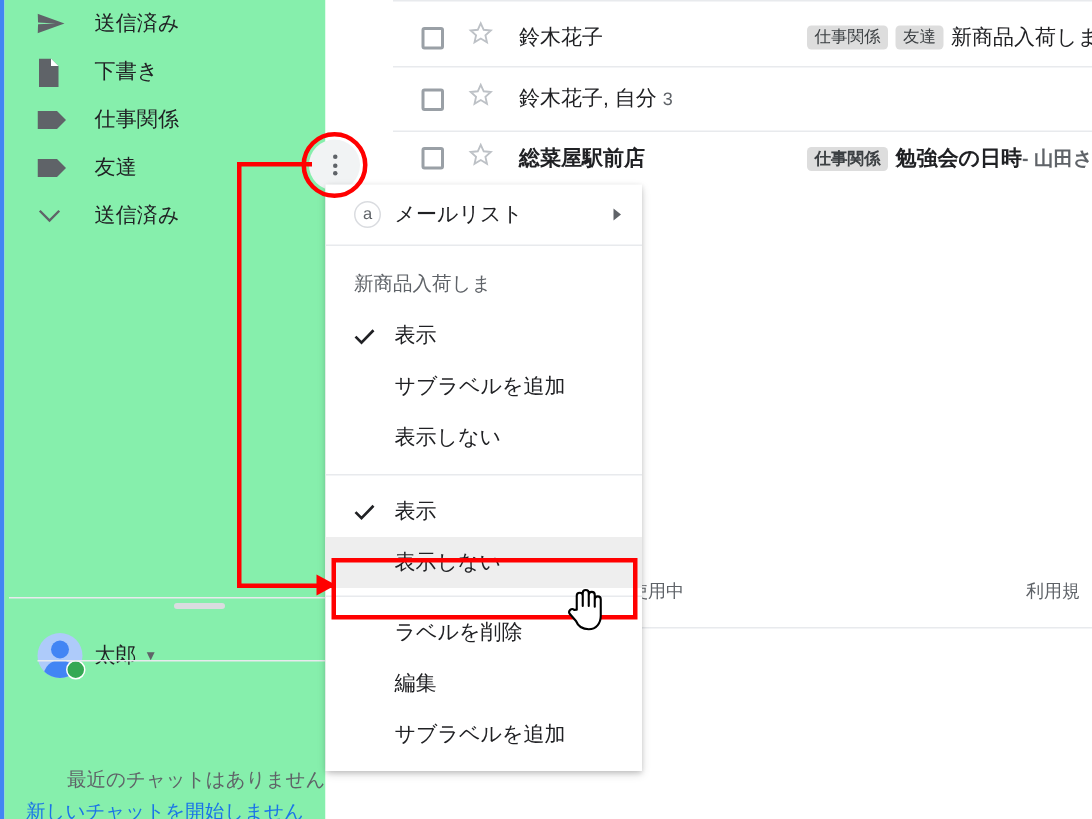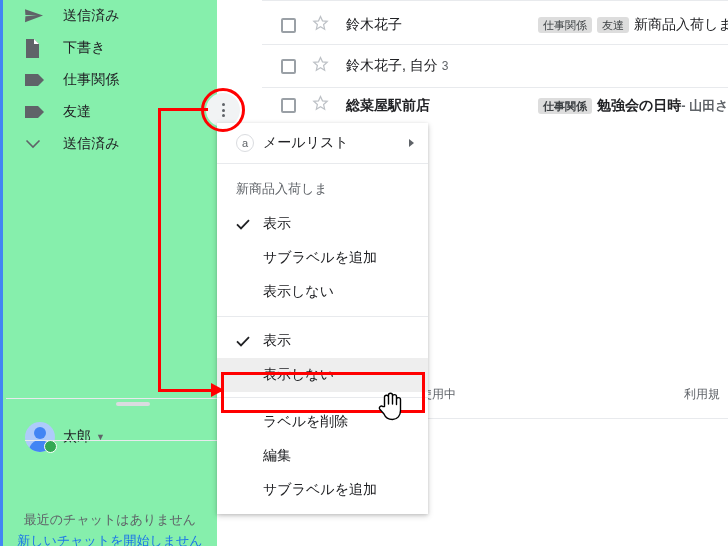--- a/index.html
+++ b/index.html
@@ -39,21 +39,21 @@
     background:#aecbfa;overflow:visible;flex:0 0 auto;
   }
   .avatar .head{position:absolute;left:9px;top:5px;width:12px;height:12px;border-radius:50%;background:#4285f4;}
   .avatar .body{position:absolute;left:4px;top:18px;width:22px;height:13px;border-radius:11px 11px 0 0;background:#4285f4;}
   .avatar .clip{position:absolute;inset:0;border-radius:50%;overflow:hidden;}
   .avatar .status{position:absolute;right:-2px;bottom:-1px;width:11px;height:11px;border-radius:50%;background:#34a853;border:1.5px solid #fff;box-sizing:content-box;}
   .chat-name{font-size:14px;color:#202124;margin-left:8px;}
   .chat-caret{margin-left:5px;font-size:9px;color:#5f6368;line-height:1;}
   .chat-sep{position:absolute;left:22px;top:440px;width:192px;height:1px;background:#e8eaed;}
   .chat-empty{
-    position:absolute;left:0;top:512px;width:214px;text-align:center;
+    position:absolute;left:0;top:512px;width:214px;text-align:right;
     font-size:13px;color:#5f6368;white-space:nowrap;
   }
   .chat-empty.l1{top:511px;}
   .chat-link{
     position:absolute;left:0;top:532px;width:214px;text-align:center;
     font-size:13px;color:#1a73e8;white-space:nowrap;cursor:pointer;
   }
 
   
   .msglist{position:absolute;left:217px;top:0;width:511px;height:123px;background:#fff;}

